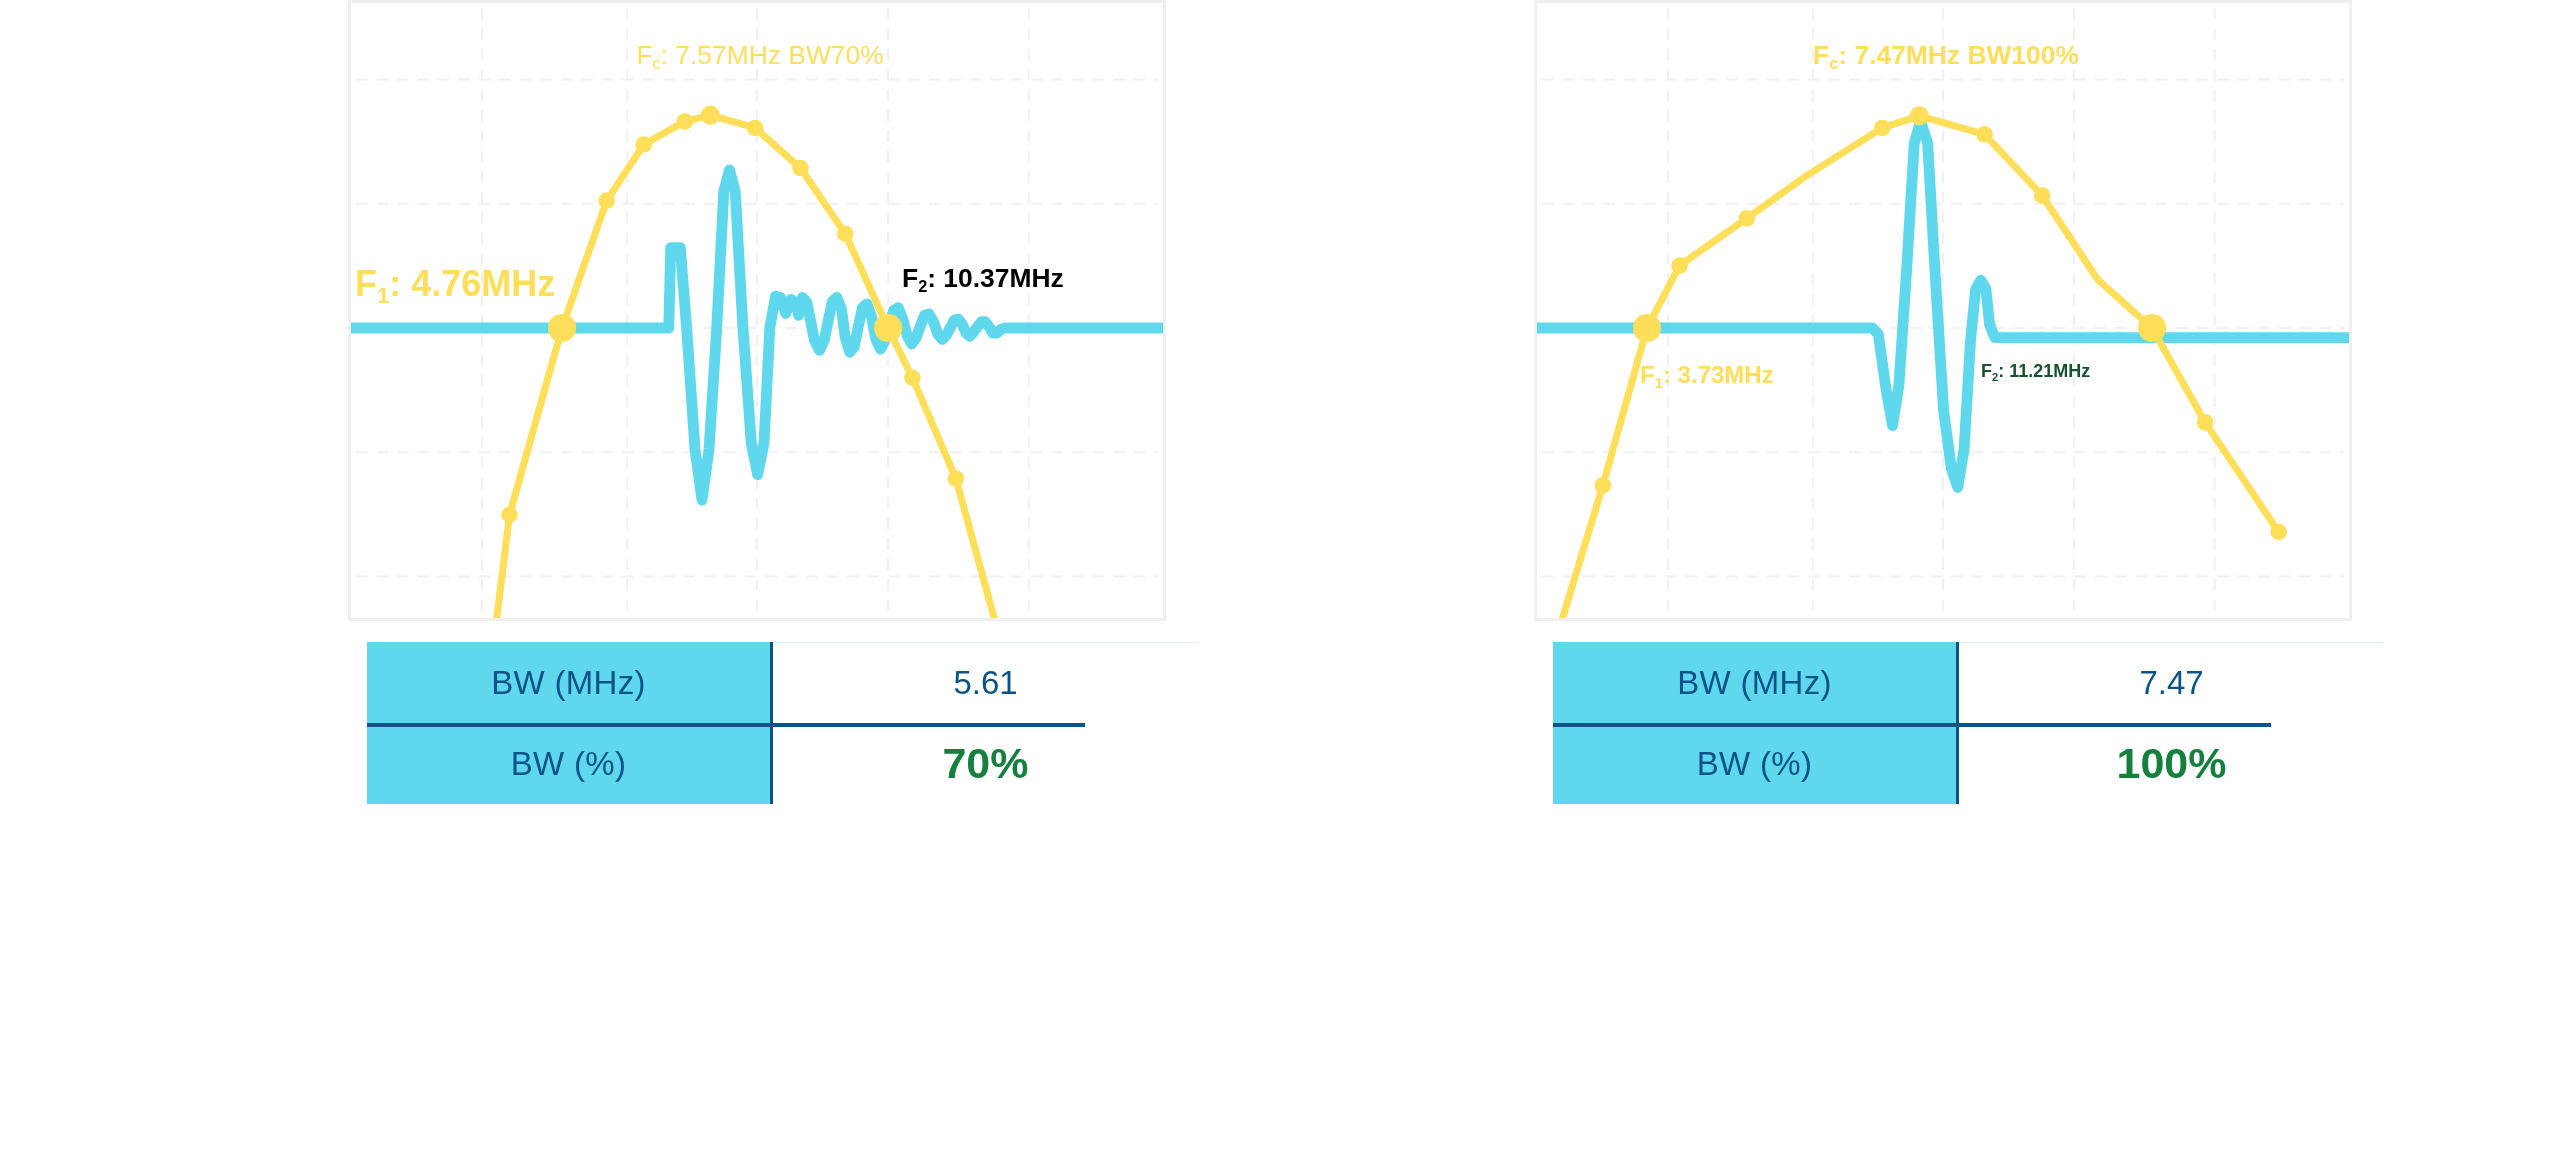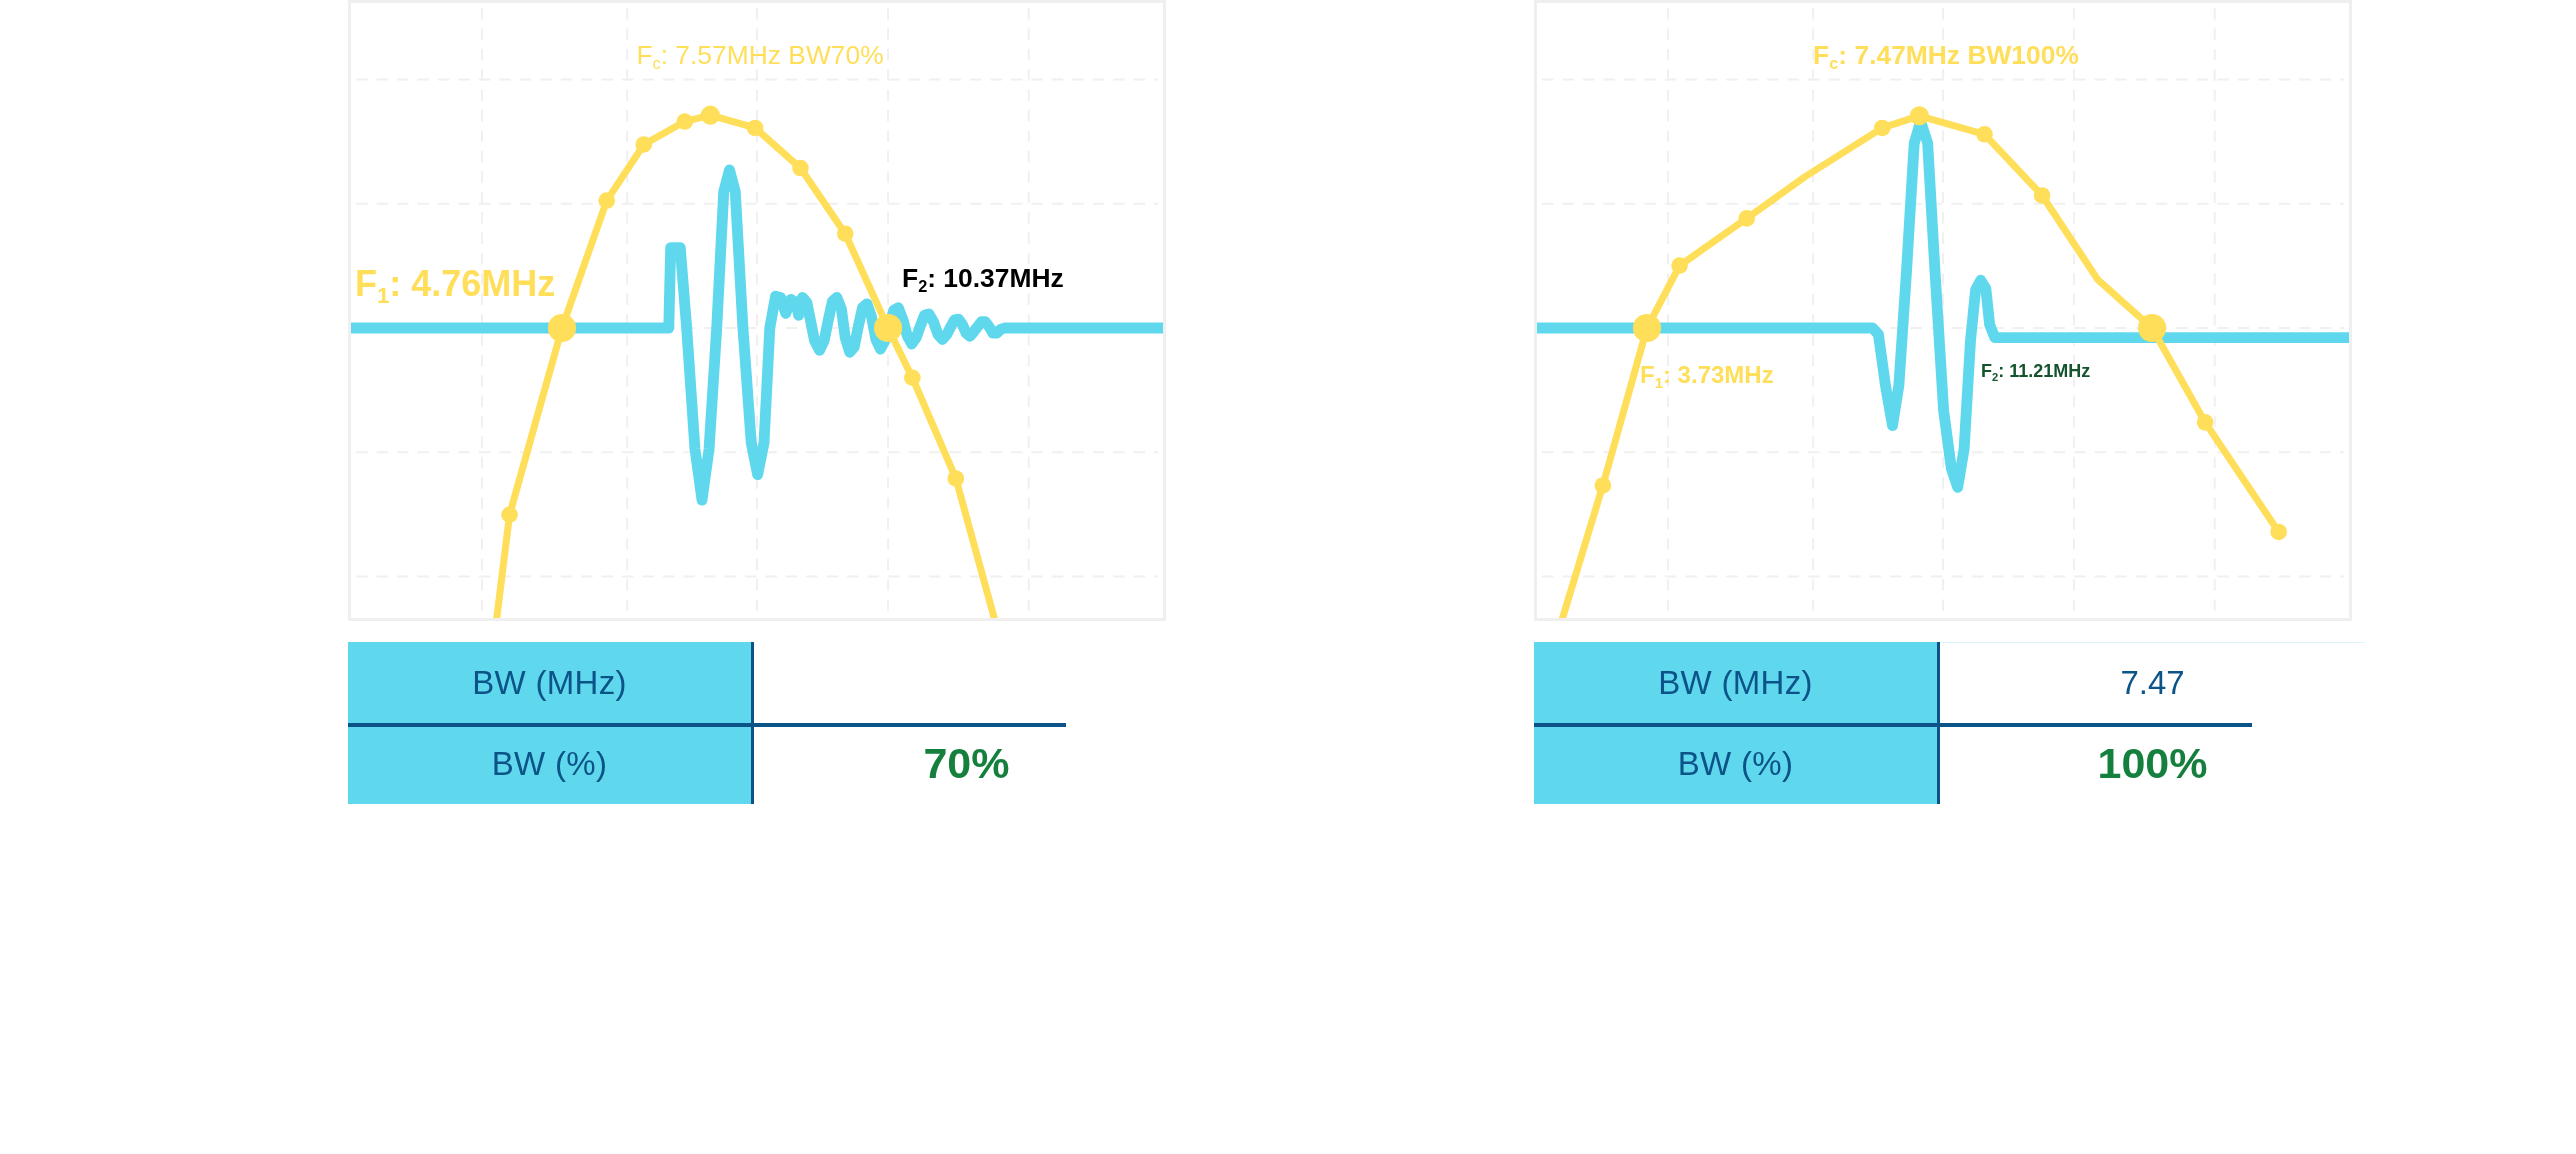--- a/index.html
+++ b/index.html
@@ -45,21 +45,21 @@
     width: 100%;
     height: 100%;
     display: block;
   }
 
   
   .bw-table {
     position: relative;
     width: 831px;
     margin-top: 21px;
-    margin-left: 0;
+    margin-left: 19px;
   }
   .bw-row {
     display: flex;
     flex-direction: row;
     height: 81px;
     position: relative;
   }
   .bw-label {
     width: 406px;
     background: #5FD8EE;
@@ -172,20 +172,21 @@
 
       <div style="position:absolute; left:551px; top:260px; color:#000000; font-size:26.4px;
                   font-weight:bold; white-space:nowrap;">
         <span>F</span><span class="lbl-sub">2</span><span>: 10.37MHz</span>
       </div>
     </div>
 
     <div class="bw-table">
       <div class="bw-row">
         <div class="bw-label">BW (MHz)</div>
+        <div class="bw-value v-mhz">5.61</div>
       </div>
       <div class="bw-divider"></div>
       <div class="bw-row">
         <div class="bw-label">BW (%)</div>
         <div class="bw-value v-pct">70%</div>
       </div>
     </div>
   </div>
 
   <div class="panel panel-right">

